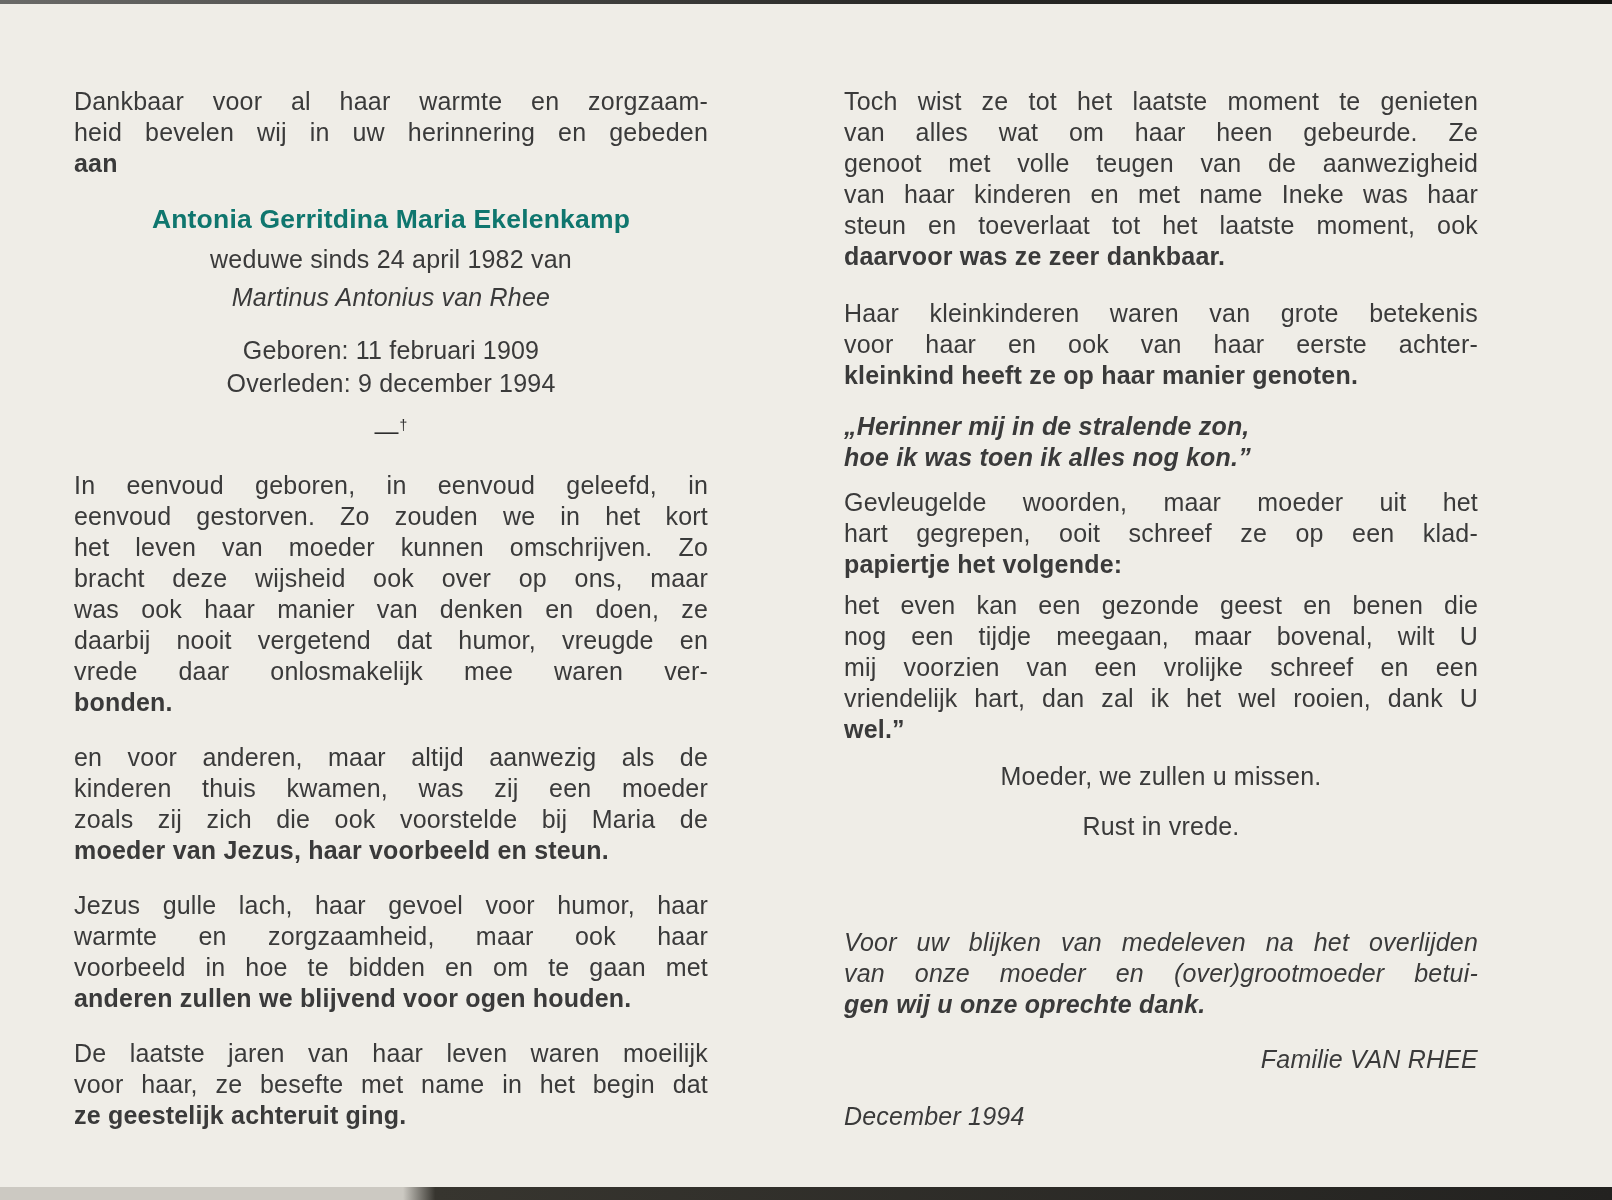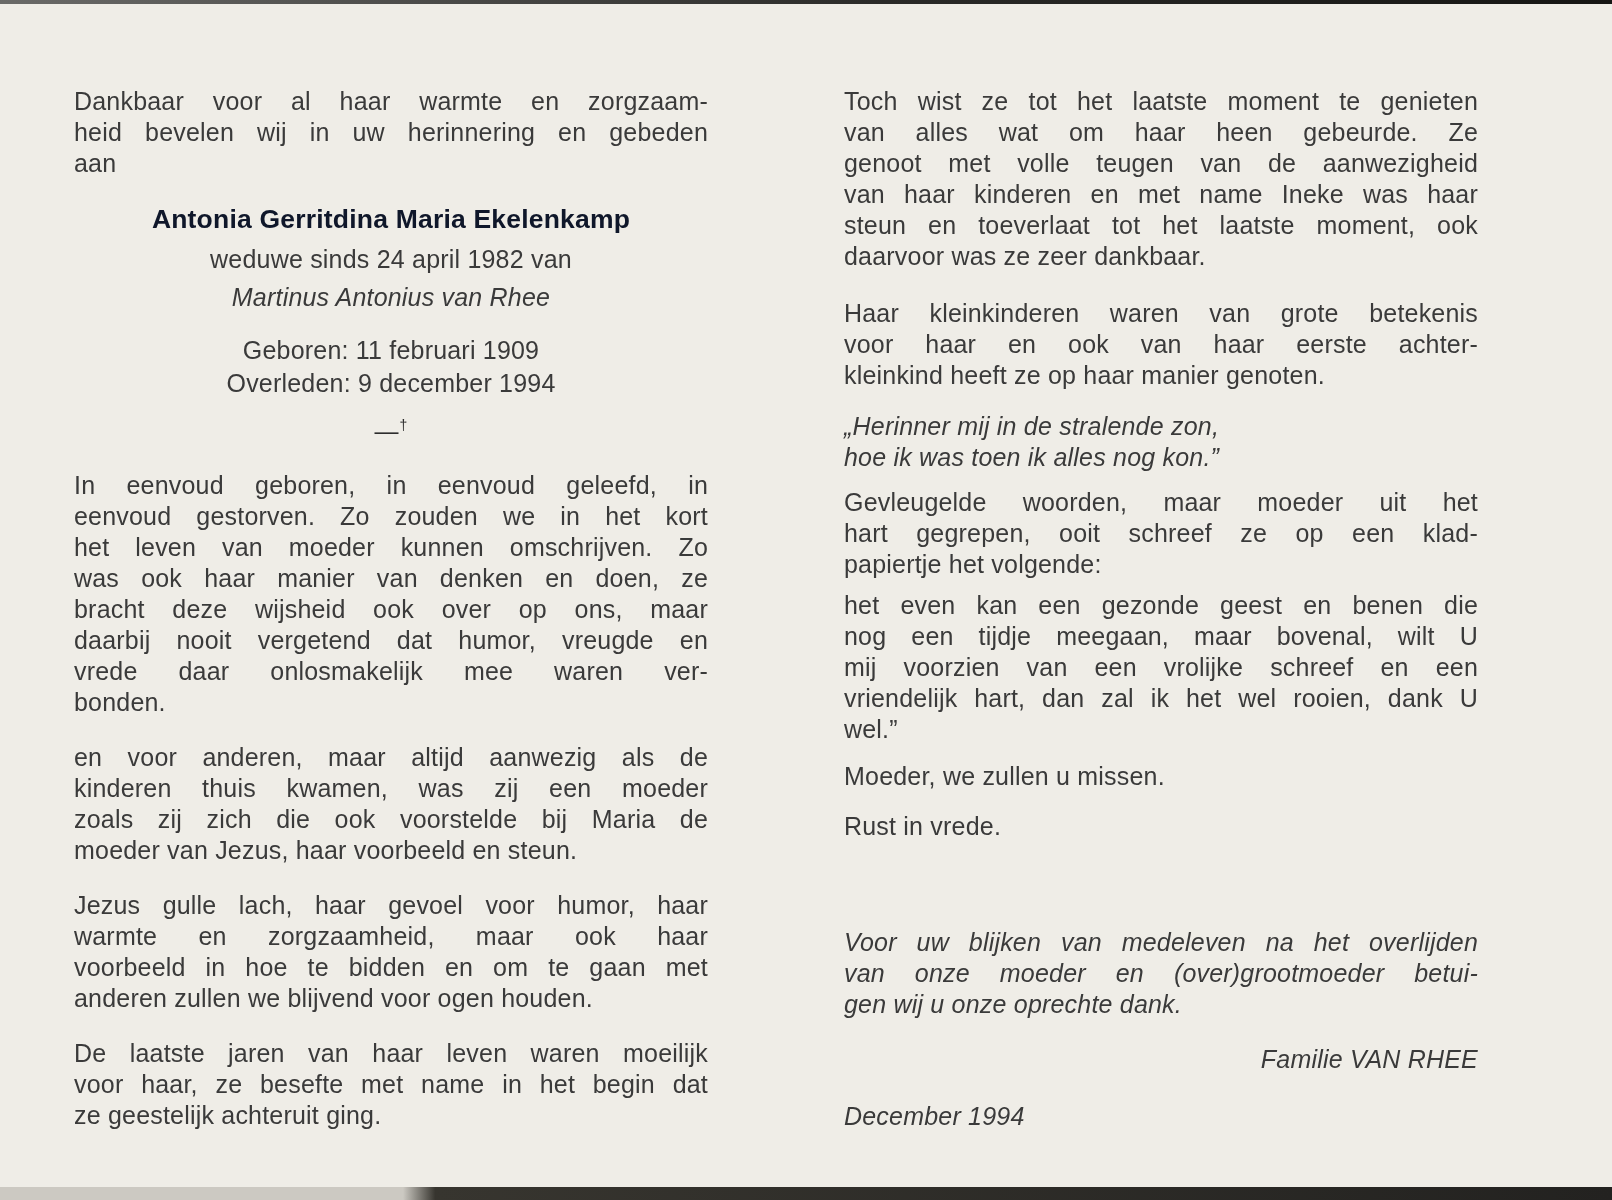--- a/index.html
+++ b/index.html
@@ -26,40 +26,40 @@
     top: 86px;
     width: 634px;
     font-size: 25px;
     line-height: 31px;
     letter-spacing: 0.2px;
   }
   .col-left  { left: 74px; }
   .col-right { left: 844px; }
 
   .line { display: block; text-align: justify; text-align-last: justify; }
-  .line.last, .no-justify .line { text-align: right; text-align-last: left; }
+  .line.last, .no-justify .line { text-align: right; text-align-last: left; font-weight: bold; }
 
   .para { margin: 0 0 24px 0; }
   .center { text-align: center; }
   .italic { font-style: italic; }
 
   .name {
     font-weight: bold;
     font-size: 26.5px;
     line-height: 32px;
-    color: #0f172a;
+    color: #0f766e;
     margin: 20px 0 9px 0;
   }
   .widow   { margin-bottom: 7px; }
   .husband { margin-bottom: 0; }
   .dates   { margin-top: 21px; line-height: 33px; }
   .divider { margin: 10px 0 24px 0; text-align: center; font-size: 24px; color: #2d2d2d; }
   .divider .mark { font-size: 14px; vertical-align: 9px; margin-left: 1px; }
 
-  .single { margin: 0 0 19px 0; }
+  .single { margin: 0 0 19px 0; text-align: center; }
   .mb26 { margin-bottom: 26px; }
   .mb20 { margin-bottom: 20px; }
   .mb16 { margin-bottom: 16px; }
   .mb14 { margin-bottom: 14px; }
   .mb10 { margin-bottom: 10px; }
   .mb0  { margin-bottom: 0; }
   .thanks    { margin-top: 85px; margin-bottom: 24px; }
   .signature { text-align: right; }
   .dateline  { margin-top: 26px; }
 </style>
@@ -84,22 +84,22 @@
       <div>Geboren: 11 februari 1909</div>
       <div>Overleden: 9 december 1994</div>
     </div>
 
     <div class="divider"><span>—</span><span class="mark">†</span></div>
 
     <p class="para">
         <span class="line">In eenvoud geboren, in eenvoud geleefd, in</span>
         <span class="line">eenvoud gestorven. Zo zouden we in het kort</span>
         <span class="line">het leven van moeder kunnen omschrijven. Zo</span>
+        <span class="line">bracht deze wijsheid ook over op ons, maar</span>
         <span class="line">was ook haar manier van denken en doen, ze</span>
-        <span class="line">bracht deze wijsheid ook over op ons, maar</span>
         <span class="line">daarbij nooit vergetend dat humor, vreugde en</span>
         <span class="line">vrede daar onlosmakelijk mee waren ver-</span>
         <span class="line last">bonden.</span>
       </p>
     <p class="para">
         <span class="line">en voor anderen, maar altijd aanwezig als de</span>
         <span class="line">kinderen thuis kwamen, was zij een moeder</span>
         <span class="line">zoals zij zich die ook voorstelde bij Maria de</span>
         <span class="line last">moeder van Jezus, haar voorbeeld en steun.</span>
       </p>

